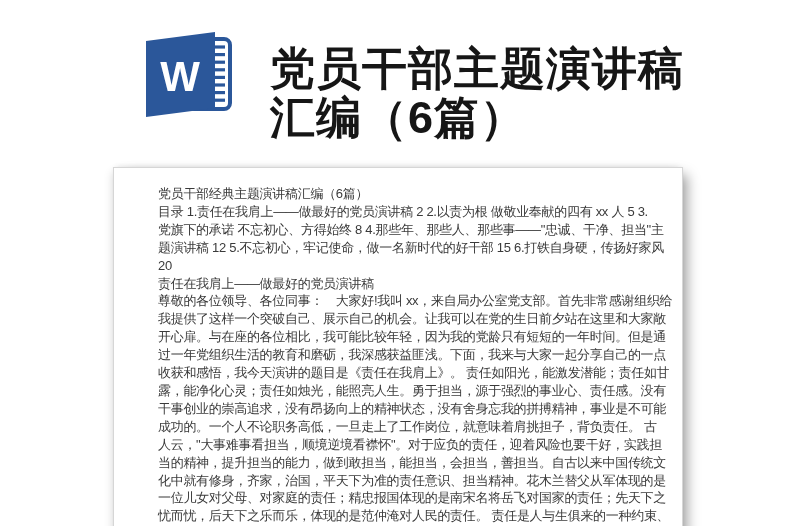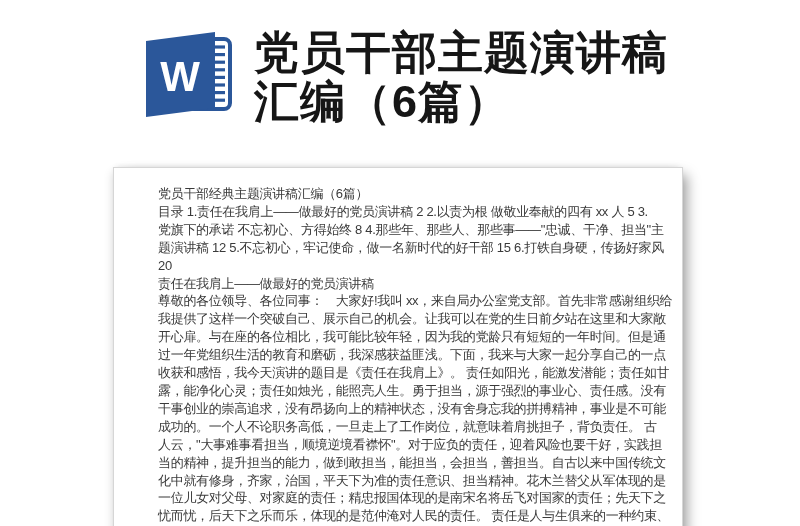--- a/index.html
+++ b/index.html
@@ -14,21 +14,21 @@
   
   .header { position: absolute; left: 0; top: 0; width: 800px; height: 150px; }
 
   .word-icon {
     position: absolute; left: 143px; top: 30px;
     width: 94px; height: 88px; display: block;
   }
 
   .page-title {
     position: absolute; left: 254px; top: 28px;
-    margin: 0;
+    margin: 16px;
     font-size: 45px; line-height: 49px;
     font-weight: 700;
     letter-spacing: 1px;
     color: #161616;
     white-space: pre;
   }
 
   
   .doc-page {
     position: absolute; left: 113px; top: 167px;

